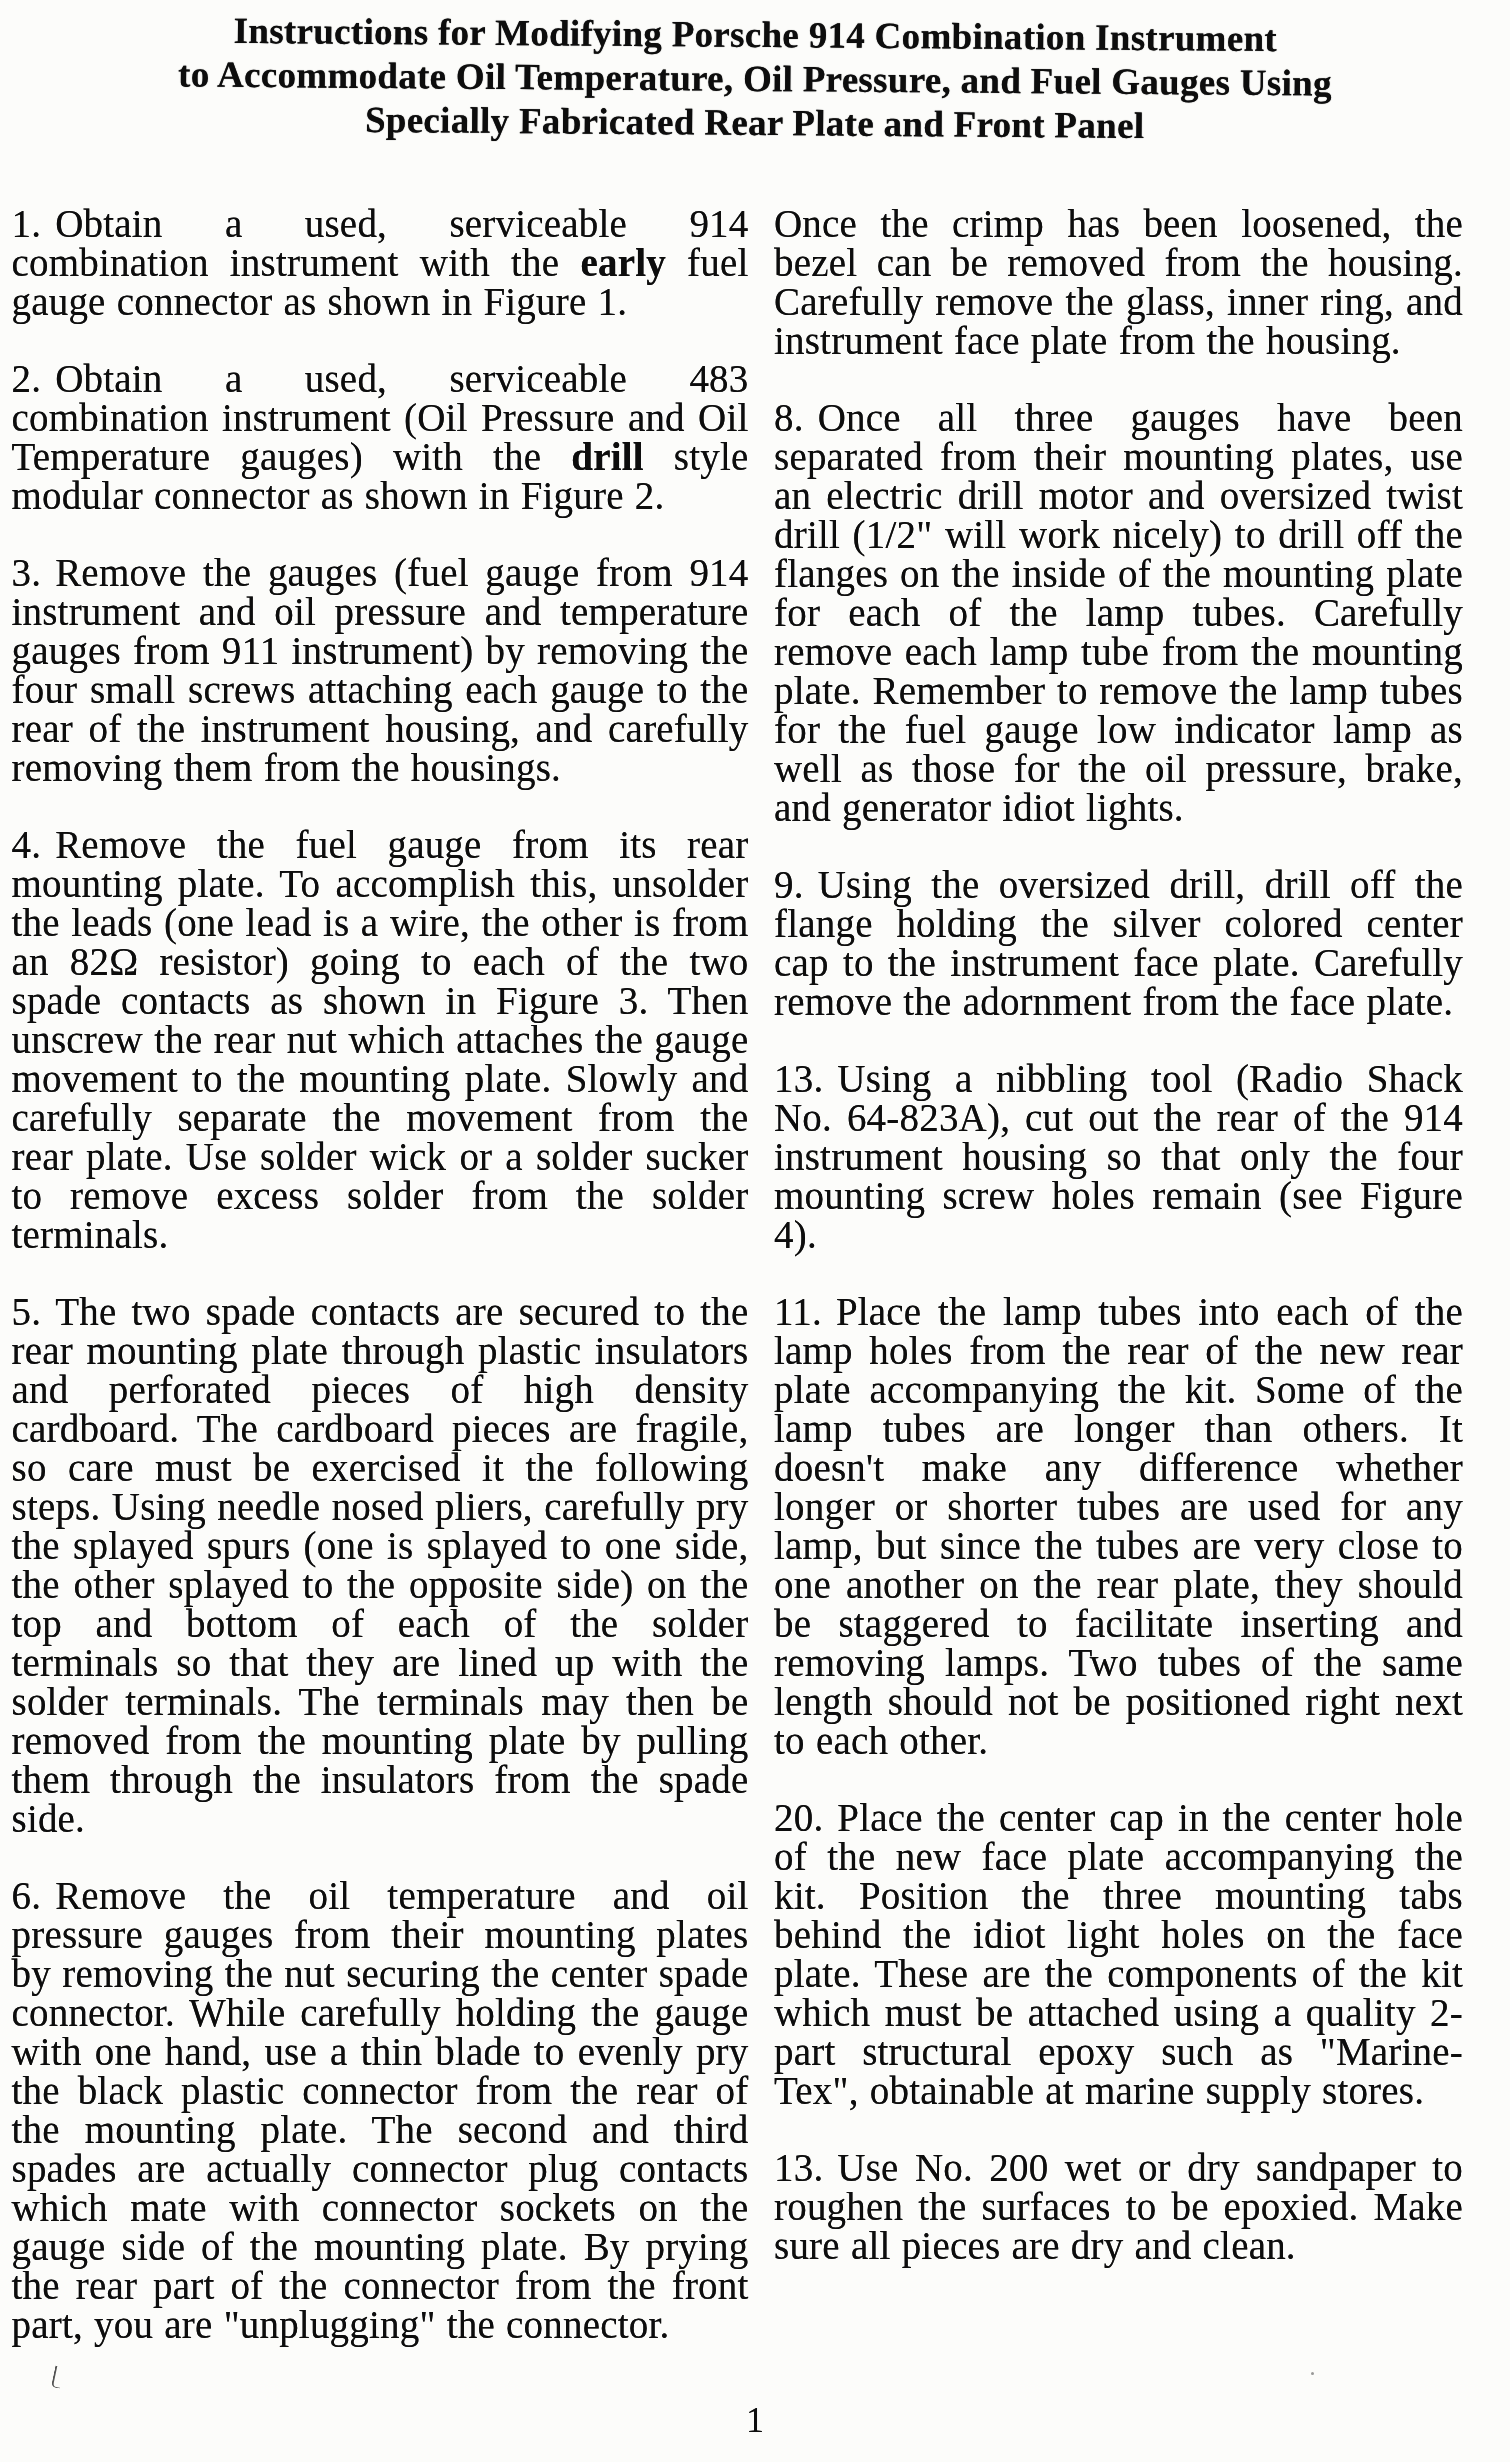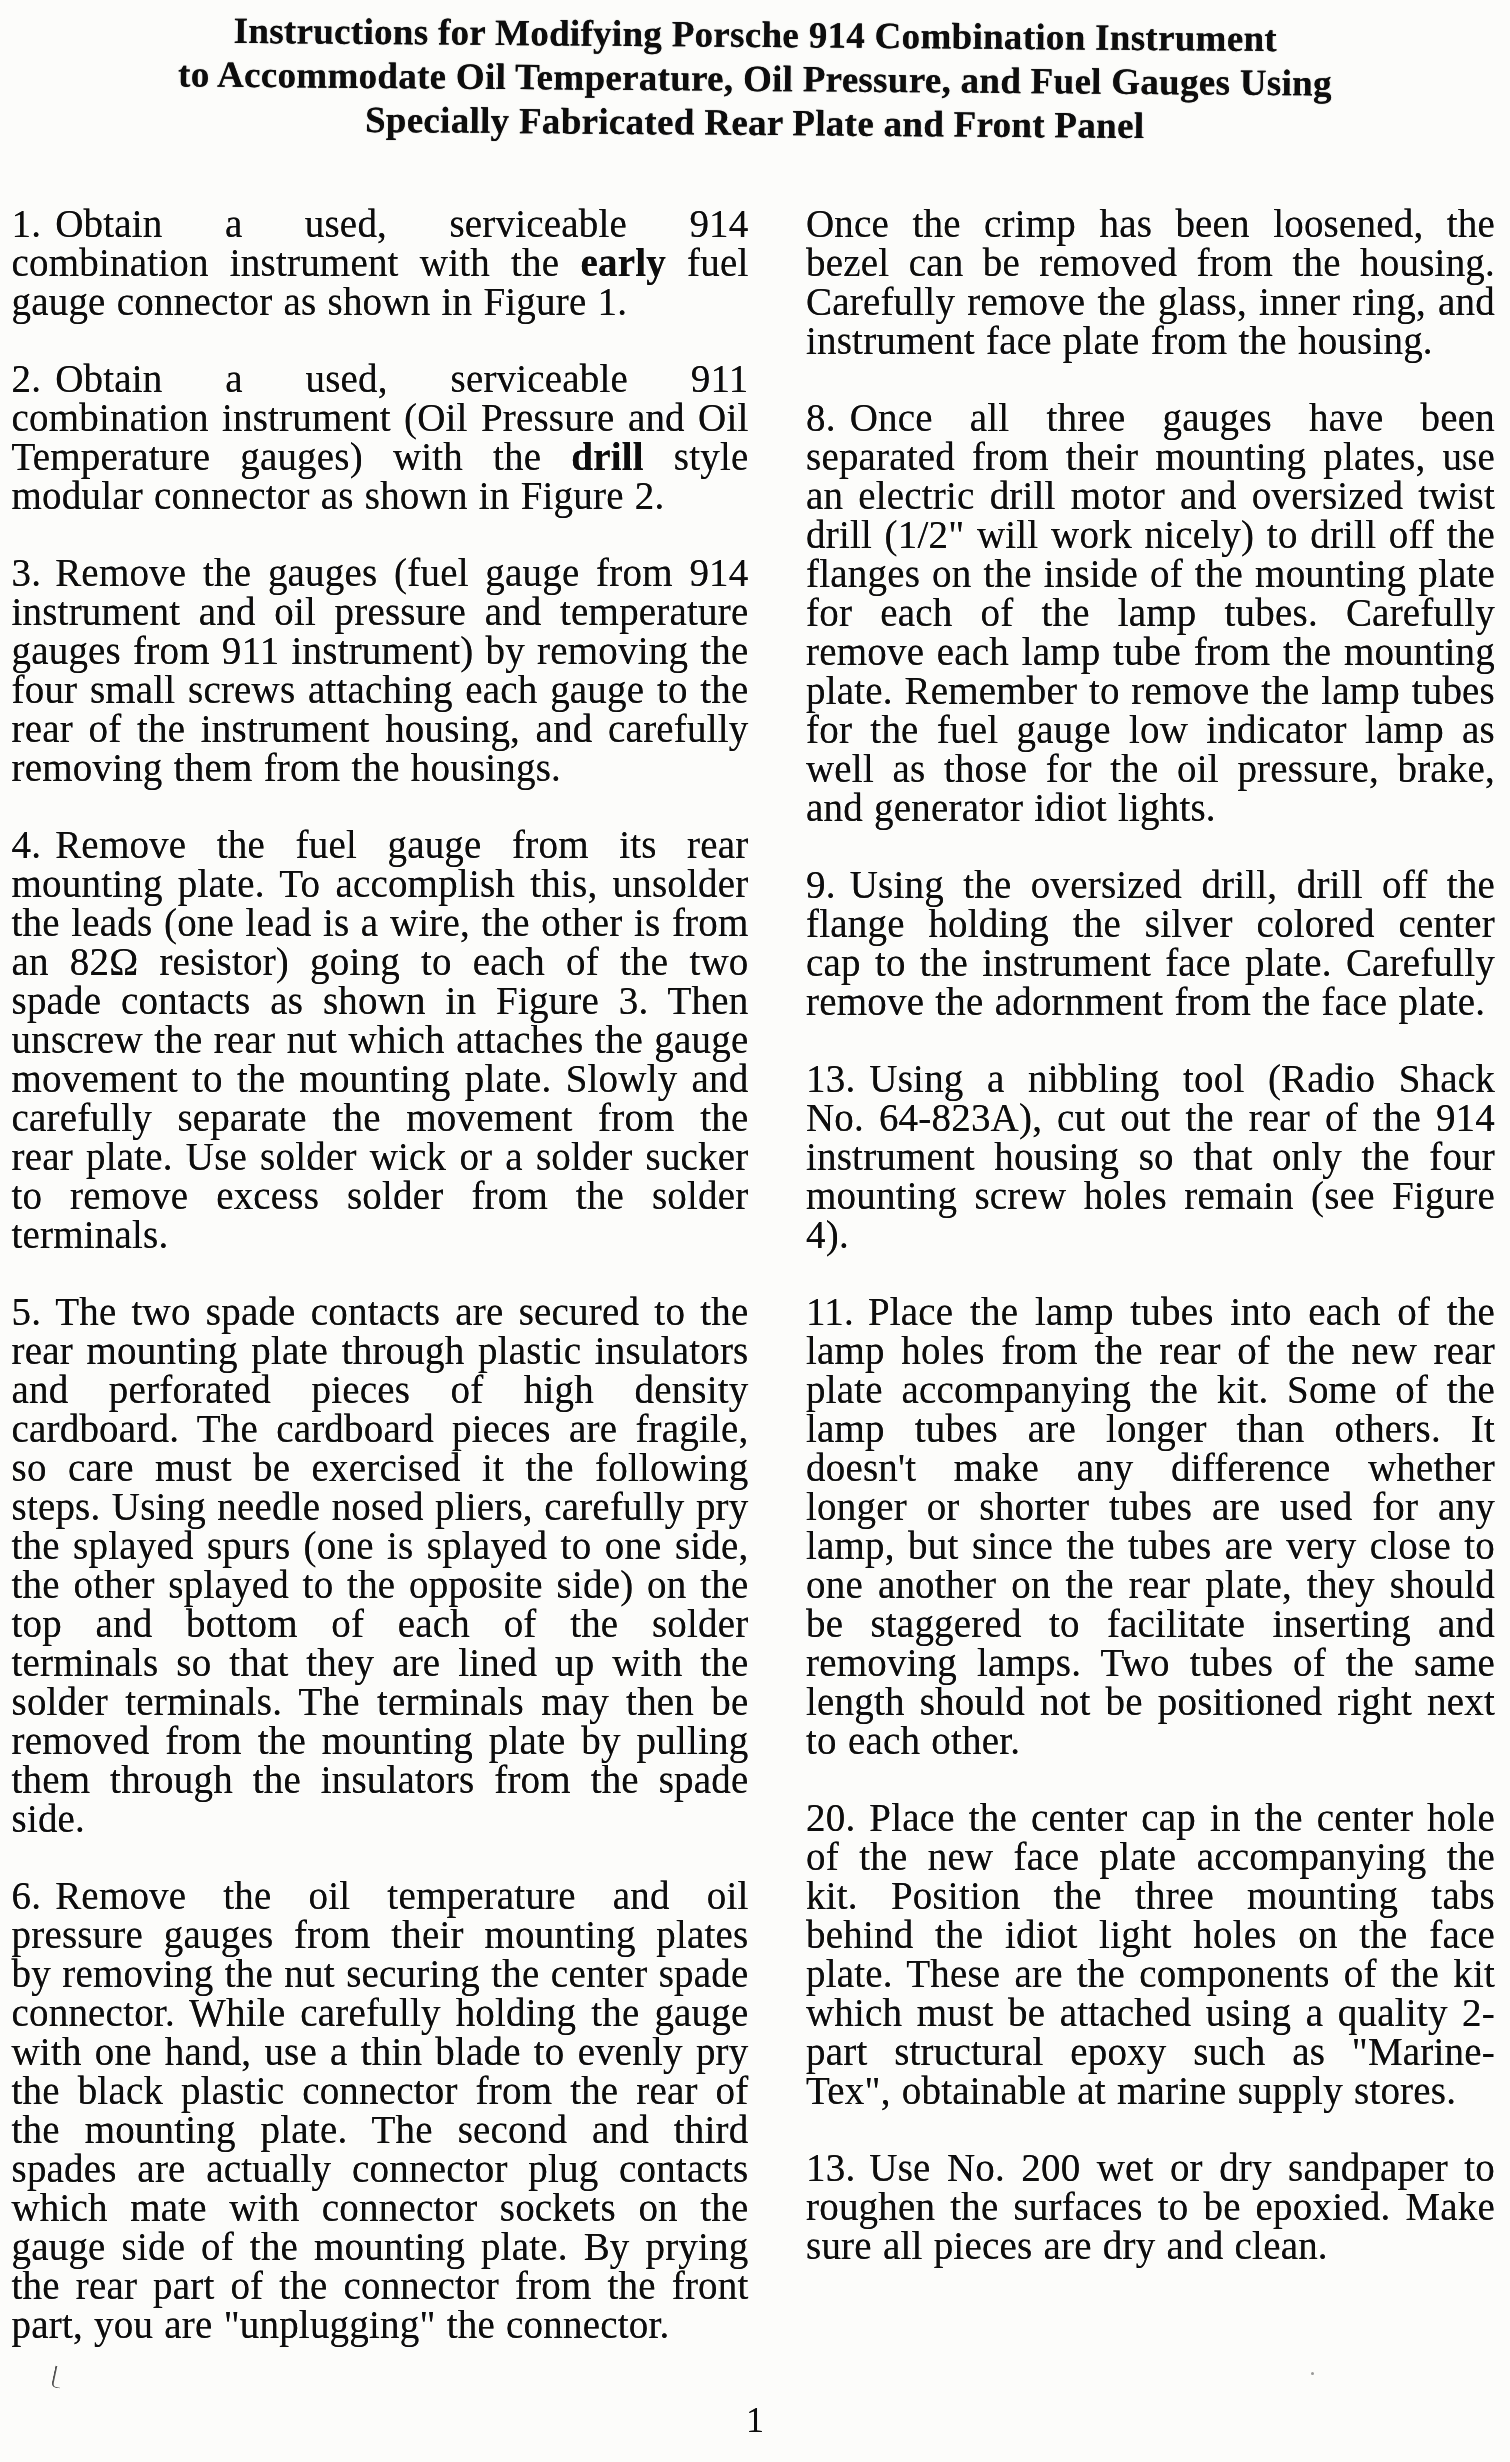--- a/index.html
+++ b/index.html
@@ -30,21 +30,21 @@
     position: absolute;
     top: 204px;
     font-size: 39px;
     line-height: 39px;
     letter-spacing: 0.2px;
     word-spacing: 1.2px;
     text-align: justify;
     text-shadow: 0 0 0.5px rgba(15,15,15,0.8);
   }
   .col-left  { left: 11.5px;  width: 737px; }
-  .col-right { left: 806px; width: 689px; }
+  .col-right { left: 774px; width: 689px; }
   .para { margin: 0 0 38px 0; }
   .num { margin-right: 14px; }
   .emph { font-weight: 700; }
   .page-number {
     position: absolute;
     top: 2399px;
     left: 0;
     width: 100%;
     text-align: center;
     font-size: 36px;
@@ -80,21 +80,21 @@
 
   <div class="title-block">
     <div>Instructions for Modifying Porsche 914 Combination Instrument</div>
     <div>to Accommodate Oil Temperature, Oil Pressure, and Fuel Gauges Using</div>
     <div>Specially Fabricated Rear Plate and Front Panel</div>
   </div>
 
   <div class="col col-left">
     <p class="para"><span class="num">1.</span><span>Obtain a used, serviceable 914 combination instrument with the </span><b class="emph">early</b><span> fuel gauge connector as shown in Figure 1.</span></p>
 
-    <p class="para"><span class="num">2.</span><span>Obtain a used, serviceable 911 combination instrument (Oil Pressure and Oil Temperature gauges) with the </span><b class="emph">drill</b><span> style modular connector as shown in Figure 2.</span></p>
+    <p class="para"><span class="num">2.</span><span>Obtain a used, serviceable 483 combination instrument (Oil Pressure and Oil Temperature gauges) with the </span><b class="emph">drill</b><span> style modular connector as shown in Figure 2.</span></p>
 
     <p class="para"><span class="num">3.</span><span>Remove the gauges (fuel gauge from 914 instrument and oil pressure and temperature gauges from 911 instrument) by removing the four small screws attaching each gauge to the rear of the instrument housing, and carefully removing them from the housings.</span></p>
 
     <p class="para"><span class="num">4.</span><span>Remove the fuel gauge from its rear mounting plate. To accomplish this, unsolder the leads (one lead is a wire, the other is from an 82Ω resistor) going to each of the two spade contacts as shown in Figure 3. Then unscrew the rear nut which attaches the gauge movement to the mounting plate. Slowly and carefully separate the movement from the rear plate. Use solder wick or a solder sucker to remove excess solder from the solder terminals.</span></p>
 
     <p class="para"><span class="num">5.</span><span>The two spade contacts are secured to the rear mounting plate through plastic insulators and perforated pieces of high density cardboard. The cardboard pieces are fragile, so care must be exercised it the following steps. Using needle nosed pliers, carefully pry the splayed spurs (one is splayed to one side, the other splayed to the opposite side) on the top and bottom of each of the solder terminals so that they are lined up with the solder terminals. The terminals may then be removed from the mounting plate by pulling them through the insulators from the spade side.</span></p>
 
     <p class="para"><span class="num">6.</span><span>Remove the oil temperature and oil pressure gauges from their mounting plates by removing the nut securing the center spade connector. While carefully holding the gauge with one hand, use a thin blade to evenly pry the black plastic connector from the rear of the mounting plate. The second and third spades are actually connector plug contacts which mate with connector sockets on the gauge side of the mounting plate. By prying the rear part of the connector from the front part, you are "unplugging" the connector.</span></p>
 
   </div>

